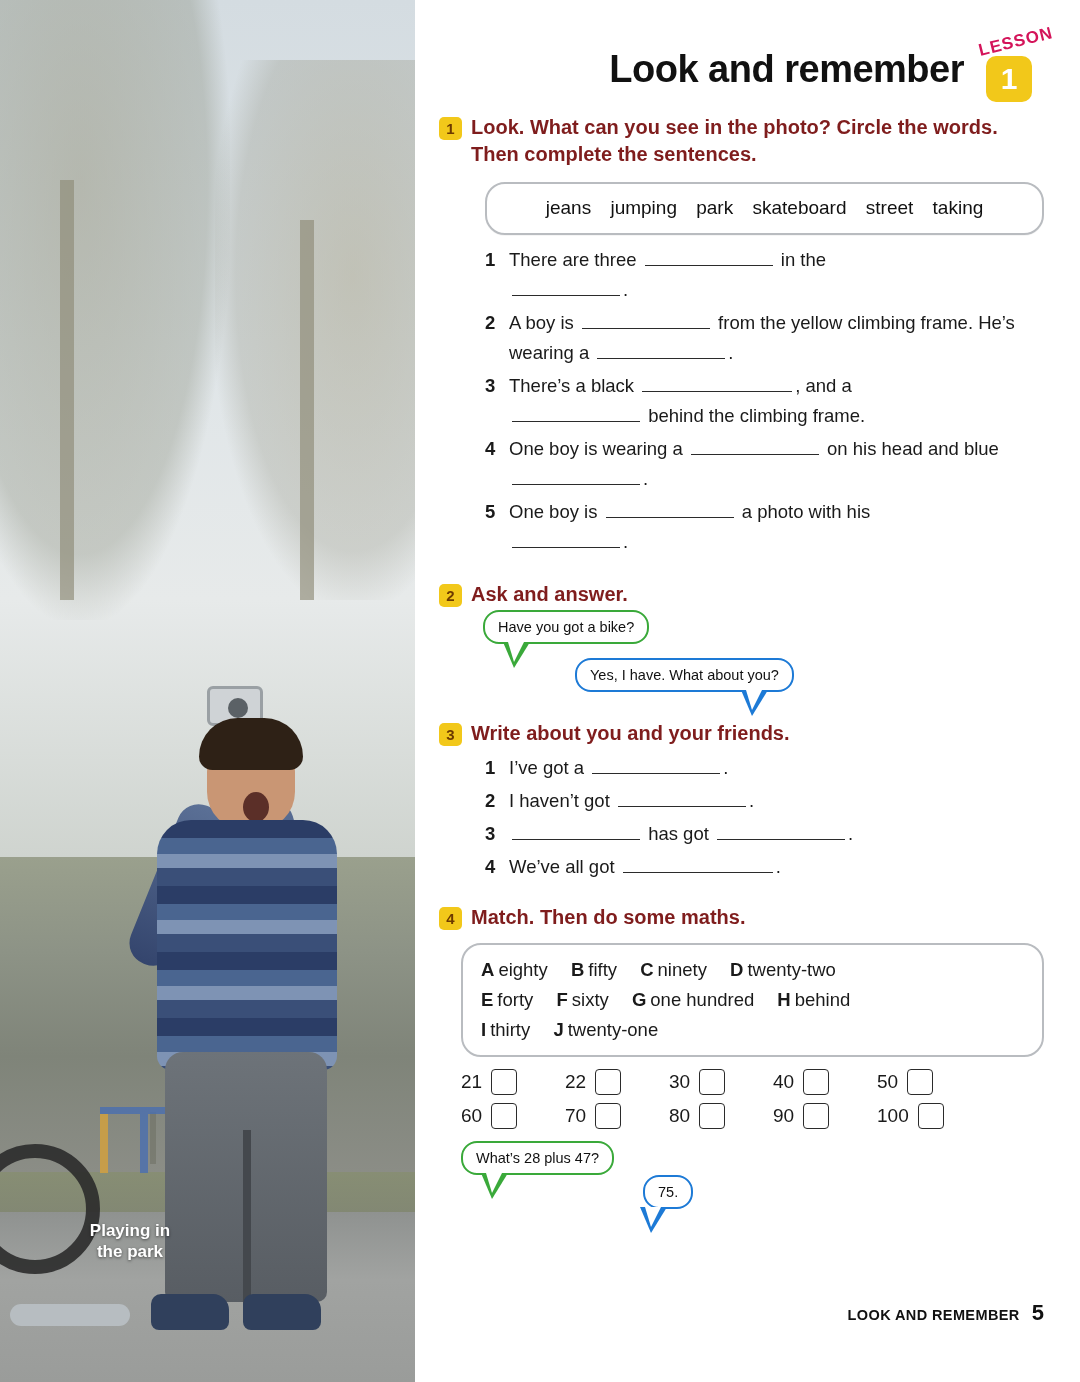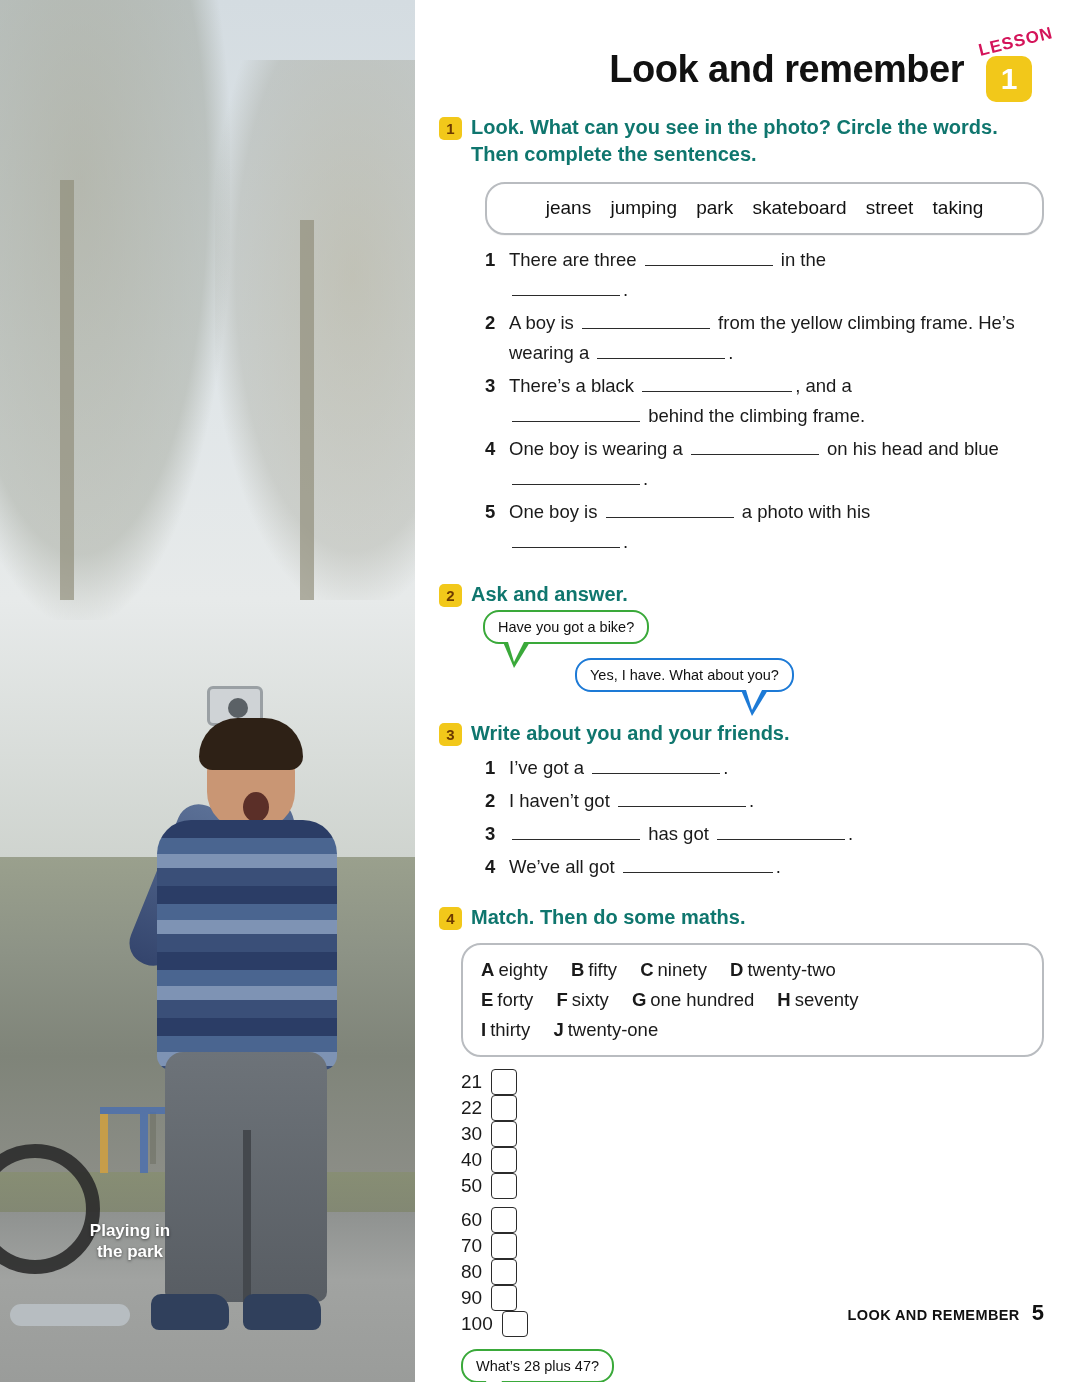--- a/index.html
+++ b/index.html
@@ -155,21 +155,21 @@
 
   .ex { margin-top: 10px; }
   .ex-head { display: flex; align-items: flex-start; gap: 9px; }
   .num-badge {
     flex: 0 0 auto;
     width: 23px; height: 23px; border-radius: 5px;
     background: #f2c81a; color: #6d3a00;
     font-size: 15px; font-weight: bold; text-align: center; line-height: 23px;
     margin-top: 3px;
   }
-  .ex-title { font-size: 20px; font-weight: bold; line-height: 1.36; color: #0f766e; }
+  .ex-title { font-size: 20px; font-weight: bold; line-height: 1.36; color: #7f1d1d; }
 
   .wordbank {
     margin: 14px 0 10px 46px;
     border: 2px solid #b9bcc0; border-radius: 20px;
     padding: 10px 16px; background: #fff;
     text-align: center; font-size: 19px; line-height: 1.5; color: #111;
     box-shadow: 0 1px 0 rgba(0,0,0,.04);
   }
   .wordbank span { margin: 0 7px; white-space: nowrap; }
 
@@ -210,21 +210,21 @@
   .matchbank {
     margin: 12px 0 12px 22px;
     border: 2px solid #b9bcc0; border-radius: 20px;
     padding: 10px 18px; background: #fff;
     font-size: 18.5px; line-height: 1.62;
   }
   .matchbank .k { font-weight: bold; margin-right: 4px; }
   .matchbank .item { display: inline-block; margin-right: 18px; white-space: nowrap; }
 
   .numgrid { margin-left: 22px; }
-  .numrow { display: flex; gap: 0; margin-bottom: 8px; flex-direction: column; }
+  .numrow { display: flex; gap: 0; margin-bottom: 8px; }
   .numcell { width: 104px; display: flex; align-items: center; gap: 9px; font-size: 19px; }
   .numbox { width: 26px; height: 26px; border: 1.8px solid #2b2b2b; border-radius: 4px; background: #fff; }
 
   .bottom-bubbles { position: relative; height: 92px; margin-left: 22px; margin-top: 6px; }
   .bb1 { left: 0; top: 4px; }
   .bb2 { left: 182px; top: 38px; }
 
   .footer {
     position: absolute; right: 36px; bottom: 34px;
     display: flex; align-items: baseline; gap: 12px;
@@ -425,21 +425,21 @@
       <div>
         <span class="item"><span class="k">A</span><span>eighty</span></span>
         <span class="item"><span class="k">B</span><span>fifty</span></span>
         <span class="item"><span class="k">C</span><span>ninety</span></span>
         <span class="item"><span class="k">D</span><span>twenty-two</span></span>
       </div>
       <div>
         <span class="item"><span class="k">E</span><span>forty</span></span>
         <span class="item"><span class="k">F</span><span>sixty</span></span>
         <span class="item"><span class="k">G</span><span>one hundred</span></span>
-        <span class="item"><span class="k">H</span><span>seventy</span></span>
+        <span class="item"><span class="k">H</span><span>behind</span></span>
       </div>
       <div>
         <span class="item"><span class="k">I</span><span>thirty</span></span>
         <span class="item"><span class="k">J</span><span>twenty-one</span></span>
       </div>
     </div>
 
     <div class="numgrid">
       <div class="numrow">
         <div class="numcell">

